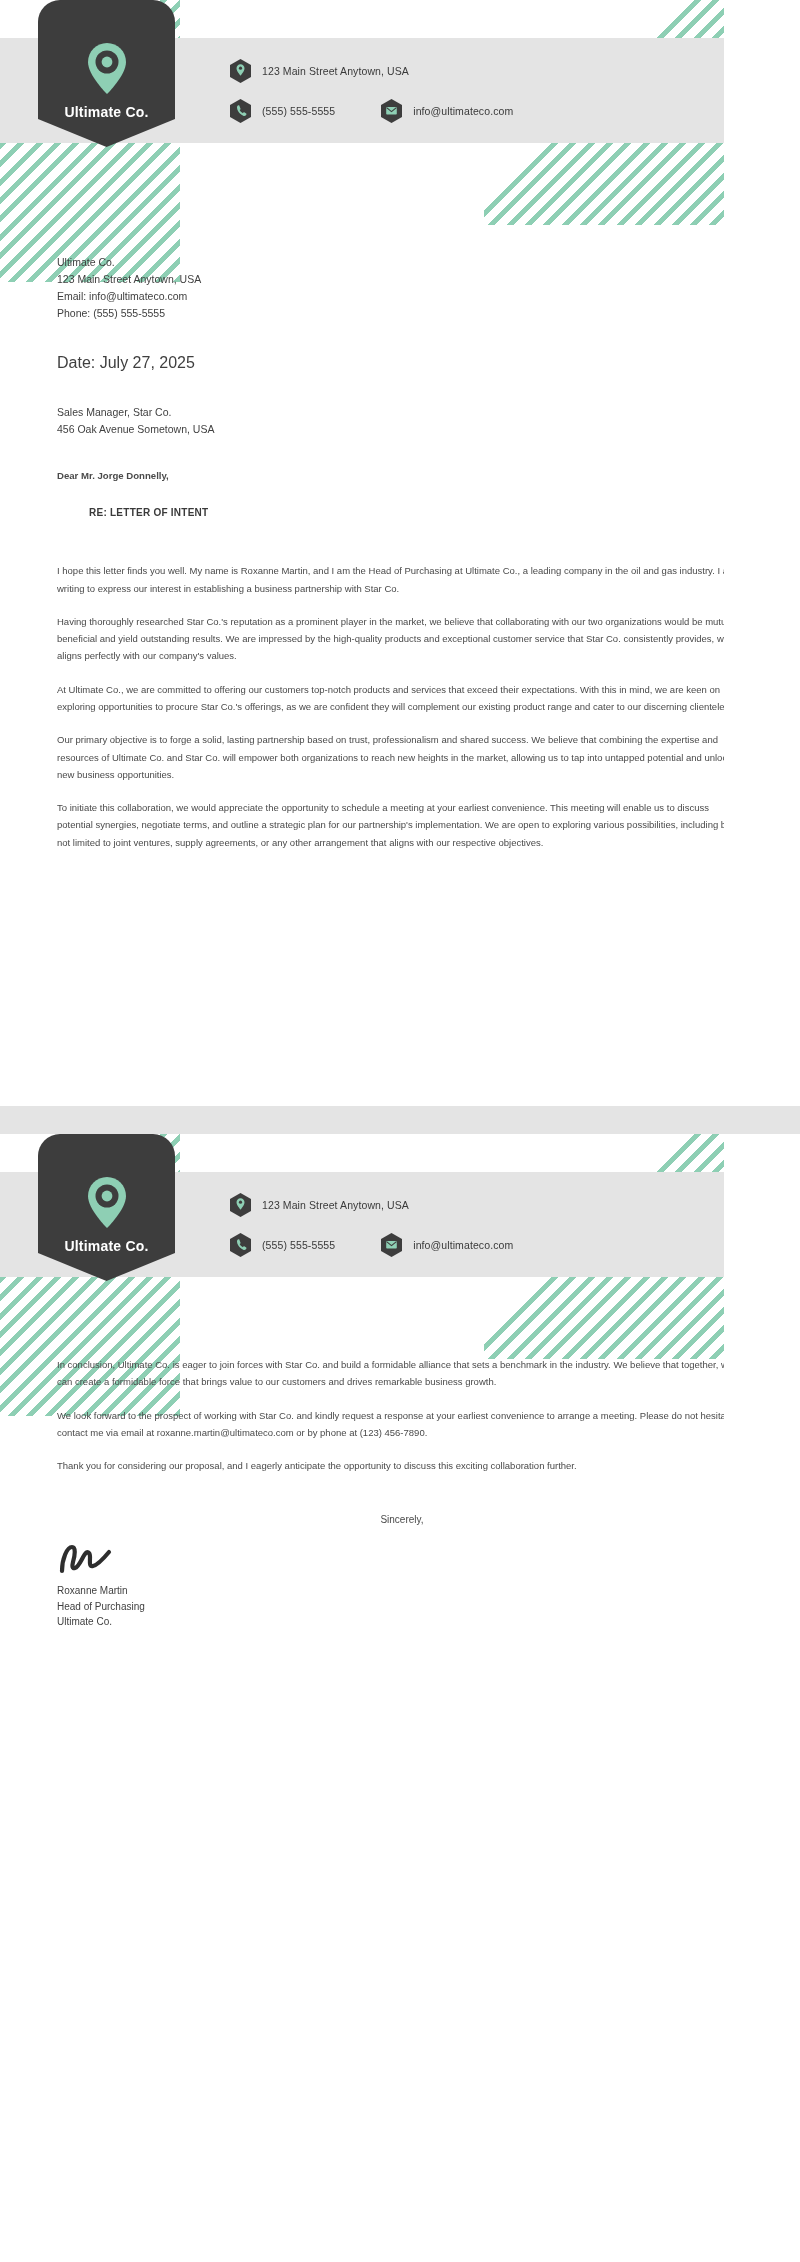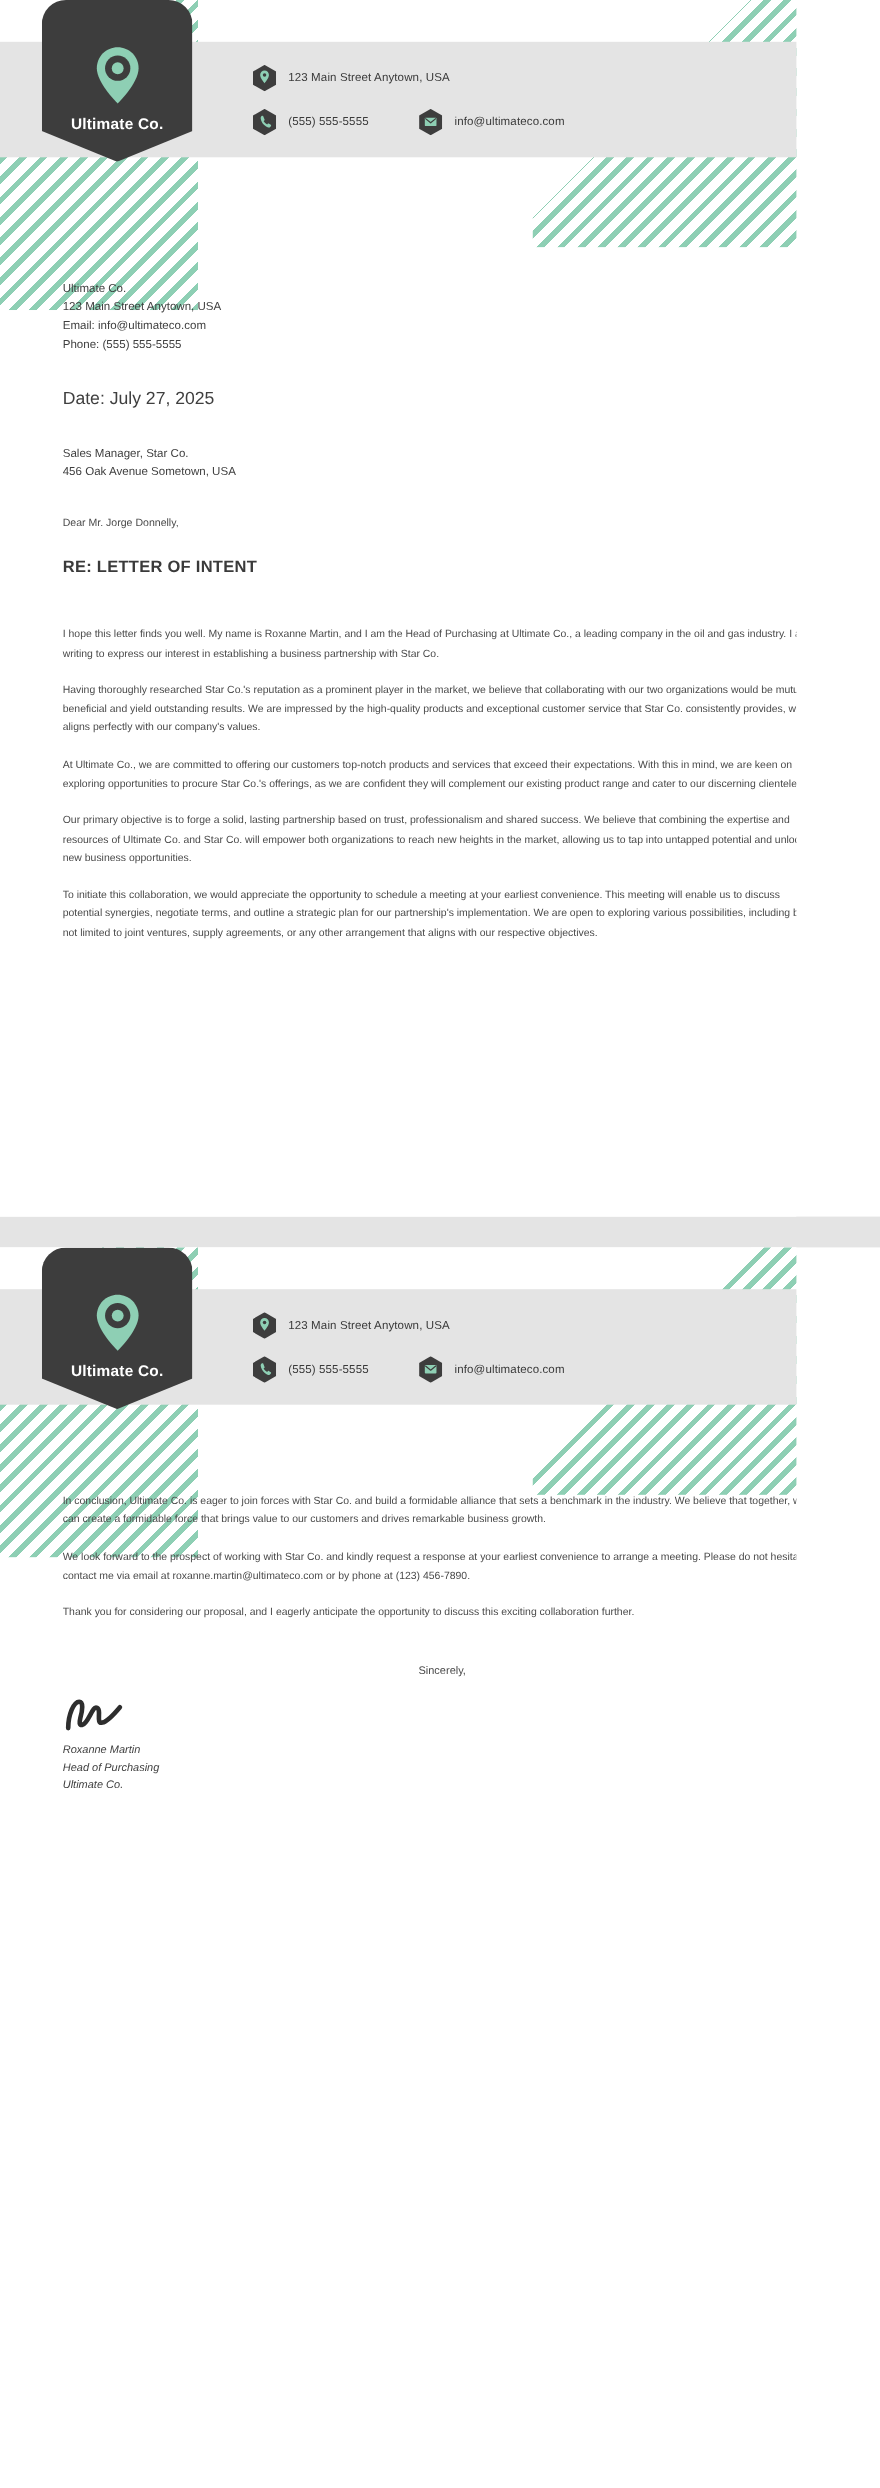--- a/index.html
+++ b/index.html
@@ -152,24 +152,25 @@
     color: #3f3f3f;
   }
 
   .salutation {
     font-size: 9.6px;
     color: #4a4a4a;
     line-height: 1.6;
   }
 
   .subject {
-    font-size: 15px;
+    font-size: 10px;
     font-weight: bold;
     color: #3a3a3a;
     letter-spacing: 0.25px;
+    margin-left: 32px;
   }
 
   .para {
     font-size: 9.5px;
     line-height: 1.82;
     color: #4a4a4a;
     text-align: left;
   }
   .para + .para { margin-top: 16px; }
 
@@ -180,26 +181,25 @@
 
   .signature-mark {
     margin-top: 16px;
     margin-bottom: 4px;
   }
 
   .signoff-block {
     font-size: 10px;
     line-height: 1.55;
     color: #3f3f3f;
-    font-style: italic;
   }
 
   
   .mt-28 { margin-top: 28px; }
-  .mt-30 { margin-top: 30px; }
+  .mt-30 { margin-top: 30px; font-weight: bold; }
   .mt-24 { margin-top: 24px; }
   .mt-40 { margin-top: 40px; text-align: center; }
   .mt-44 { margin-top: 44px; }
 </style>
 </head>
 <body>
 
 <div class="page" id="page-1">
 
   <div class="stripes stripes-left"></div>

